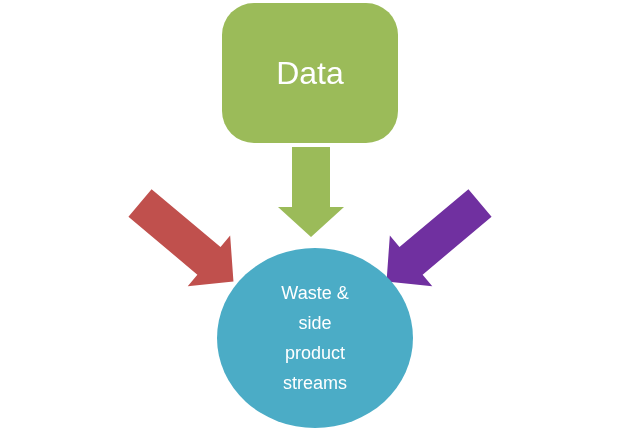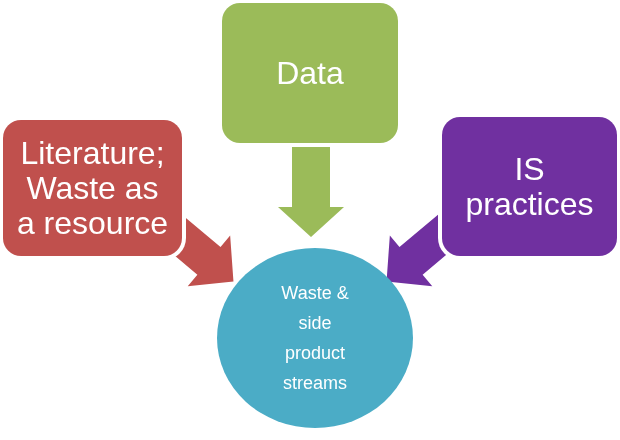--- a/index.html
+++ b/index.html
@@ -26,21 +26,21 @@
     justify-content: center;
     text-align: center;
     color: var(--text, #fff);
     box-sizing: border-box;
   }
   .node .label {
     white-space: pre-line;
     font-weight: 400;
   }
   .box {
-    border-radius: 18px;
+    border-radius: 32px;
     box-shadow: 0 0 0 4px #fff; 
     font-size: 32px;
     line-height: 35px;
   }
   #node-literature { left: 3px;   top: 120px; width: 179px; height: 136px; background: var(--red); }
   #node-data       { left: 222px; top: 3px;   width: 176px; height: 140px; background: var(--green); }
   #node-is         { left: 442px; top: 117px; width: 175px; height: 139px; background: var(--purple); }
   #node-center {
     left: 217px; top: 248px; width: 196px; height: 180px;
     background: var(--teal);
@@ -56,34 +56,25 @@
 
   <svg id="arrow-layer" viewBox="0 0 620 440" xmlns="http://www.w3.org/2000/svg">
 
     <polygon points="0,-18 90,-18 90,-33 122,0 90,33 90,18 0,18" transform="translate(140,203) rotate(40)" fill="#C0504D"></polygon>
 
     <polygon points="0,-19 72,-19 72,-33 102,0 72,33 72,19 0,19" transform="translate(311,135) rotate(90)" fill="#9BBB59"></polygon>
 
     <polygon points="0,-18 90,-18 90,-33 122,0 90,33 90,18 0,18" transform="translate(480,203) rotate(140)" fill="#7030A0"></polygon>
   </svg>
 
-  <div id="node-literature" class="node box">
-    <span class="label">Literature;
-Waste as
-a resource</span>
-  </div>
 
   <div id="node-data" class="node box">
     <span class="label">Data</span>
   </div>
 
-  <div id="node-is" class="node box">
-    <span class="label">IS
-practices</span>
-  </div>
 
   <div id="node-center" class="node">
     <span class="label">Waste &amp;
 side
 product
 streams</span>
   </div>
 
 </div>
 

